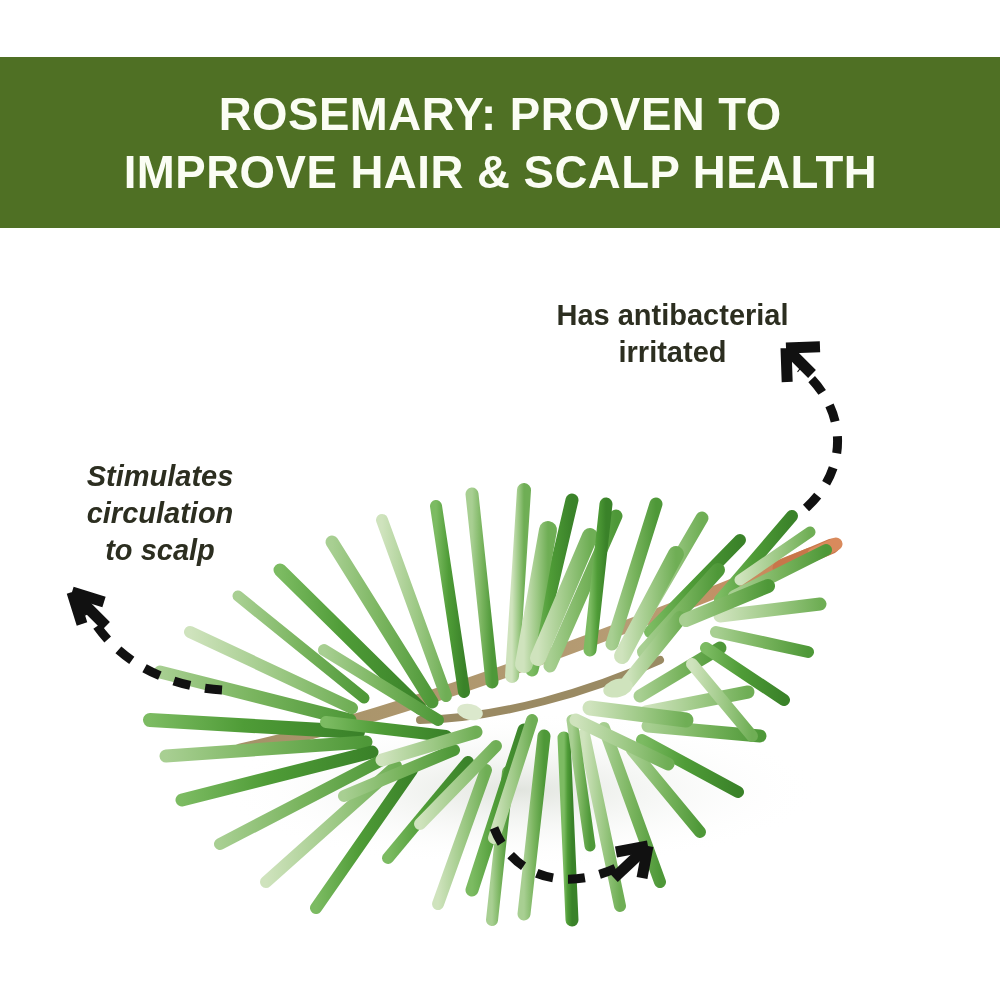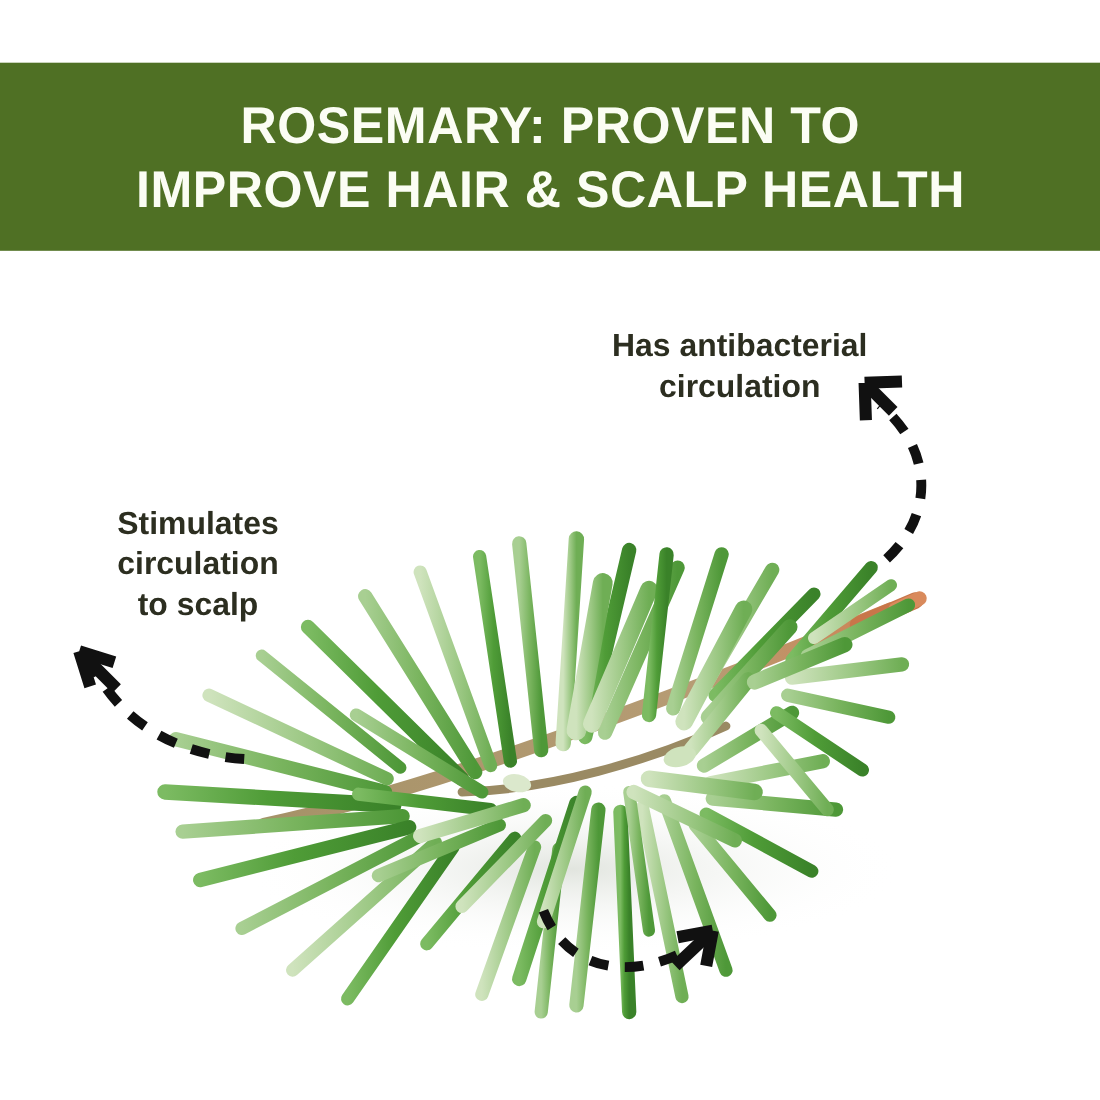--- a/index.html
+++ b/index.html
@@ -61,23 +61,24 @@
     line-height: 37px;
     text-align: center;
     white-space: pre-line;
   }
   #label-antibacterial {
     left: 500px;
     top: 297px;
     width: 345px;
   }
   #label-circulation {
-    left: 60px;
+    left: 40px;
     top: 458px;
     width: 240px;
+    font-style: italic;
   }
   #label-soothe {
     left: 585px;
     top: 797px;
     width: 320px;
   }
 
   
   .arrow-layer {
     position: absolute;
@@ -216,21 +217,21 @@
         <path d="M 356 312 L 262 340" stroke="url(#lfC)" stroke-width="13"></path>
         <path d="M 376 326 L 300 404" stroke="url(#lfC)" stroke-width="12"></path>
 
         <ellipse cx="498" cy="268" rx="15" ry="9" fill="#cfe3bd" transform="rotate(-15 498 268)"></ellipse>
         <ellipse cx="350" cy="292" rx="13" ry="8" fill="#dbe8cc" transform="rotate(12 350 292)"></ellipse>
       </g>
     </svg>
   </div>
 
   <div class="annotation" id="label-antibacterial">Has antibacterial
-circulation</div>
+irritated</div>
 
   <div class="annotation" id="label-circulation">Stimulates
 circulation
 to scalp</div>
 
 
   <svg class="arrow-layer" viewBox="0 0 1000 1000" xmlns="http://www.w3.org/2000/svg">
 
     <g>
       <path class="arrow-path" d="M 806 508 C 850 468 848 408 800 368"></path>

